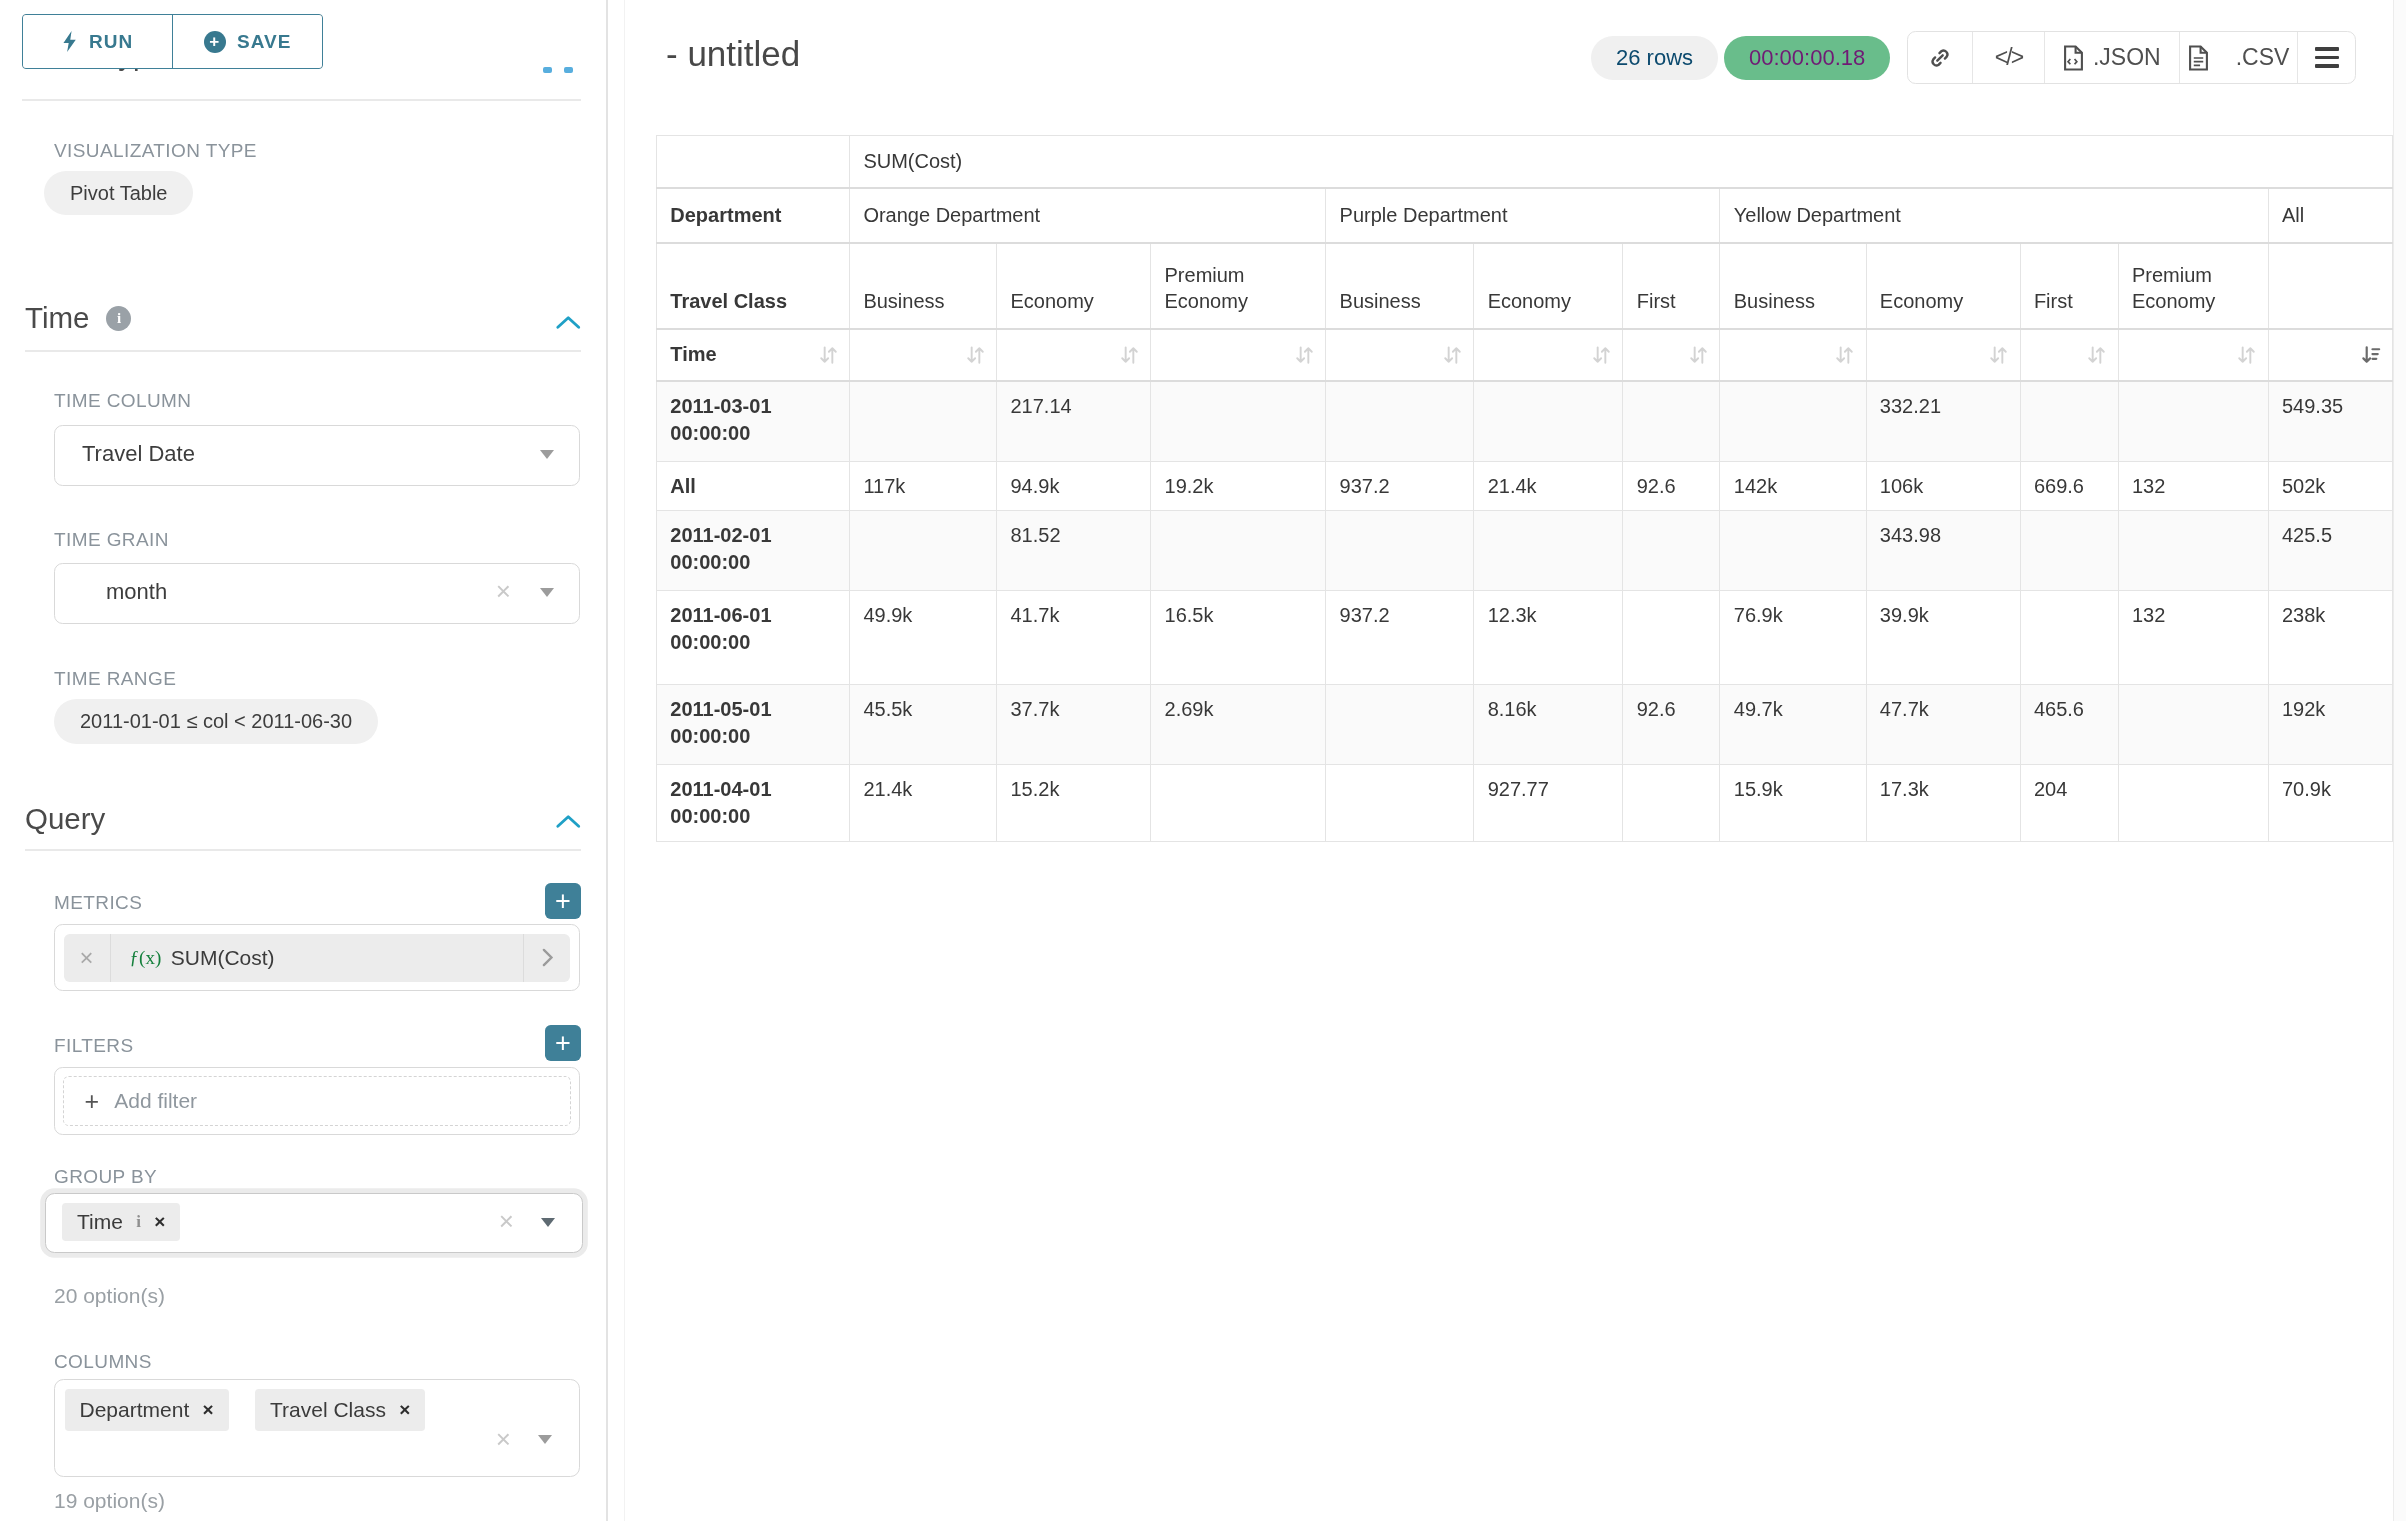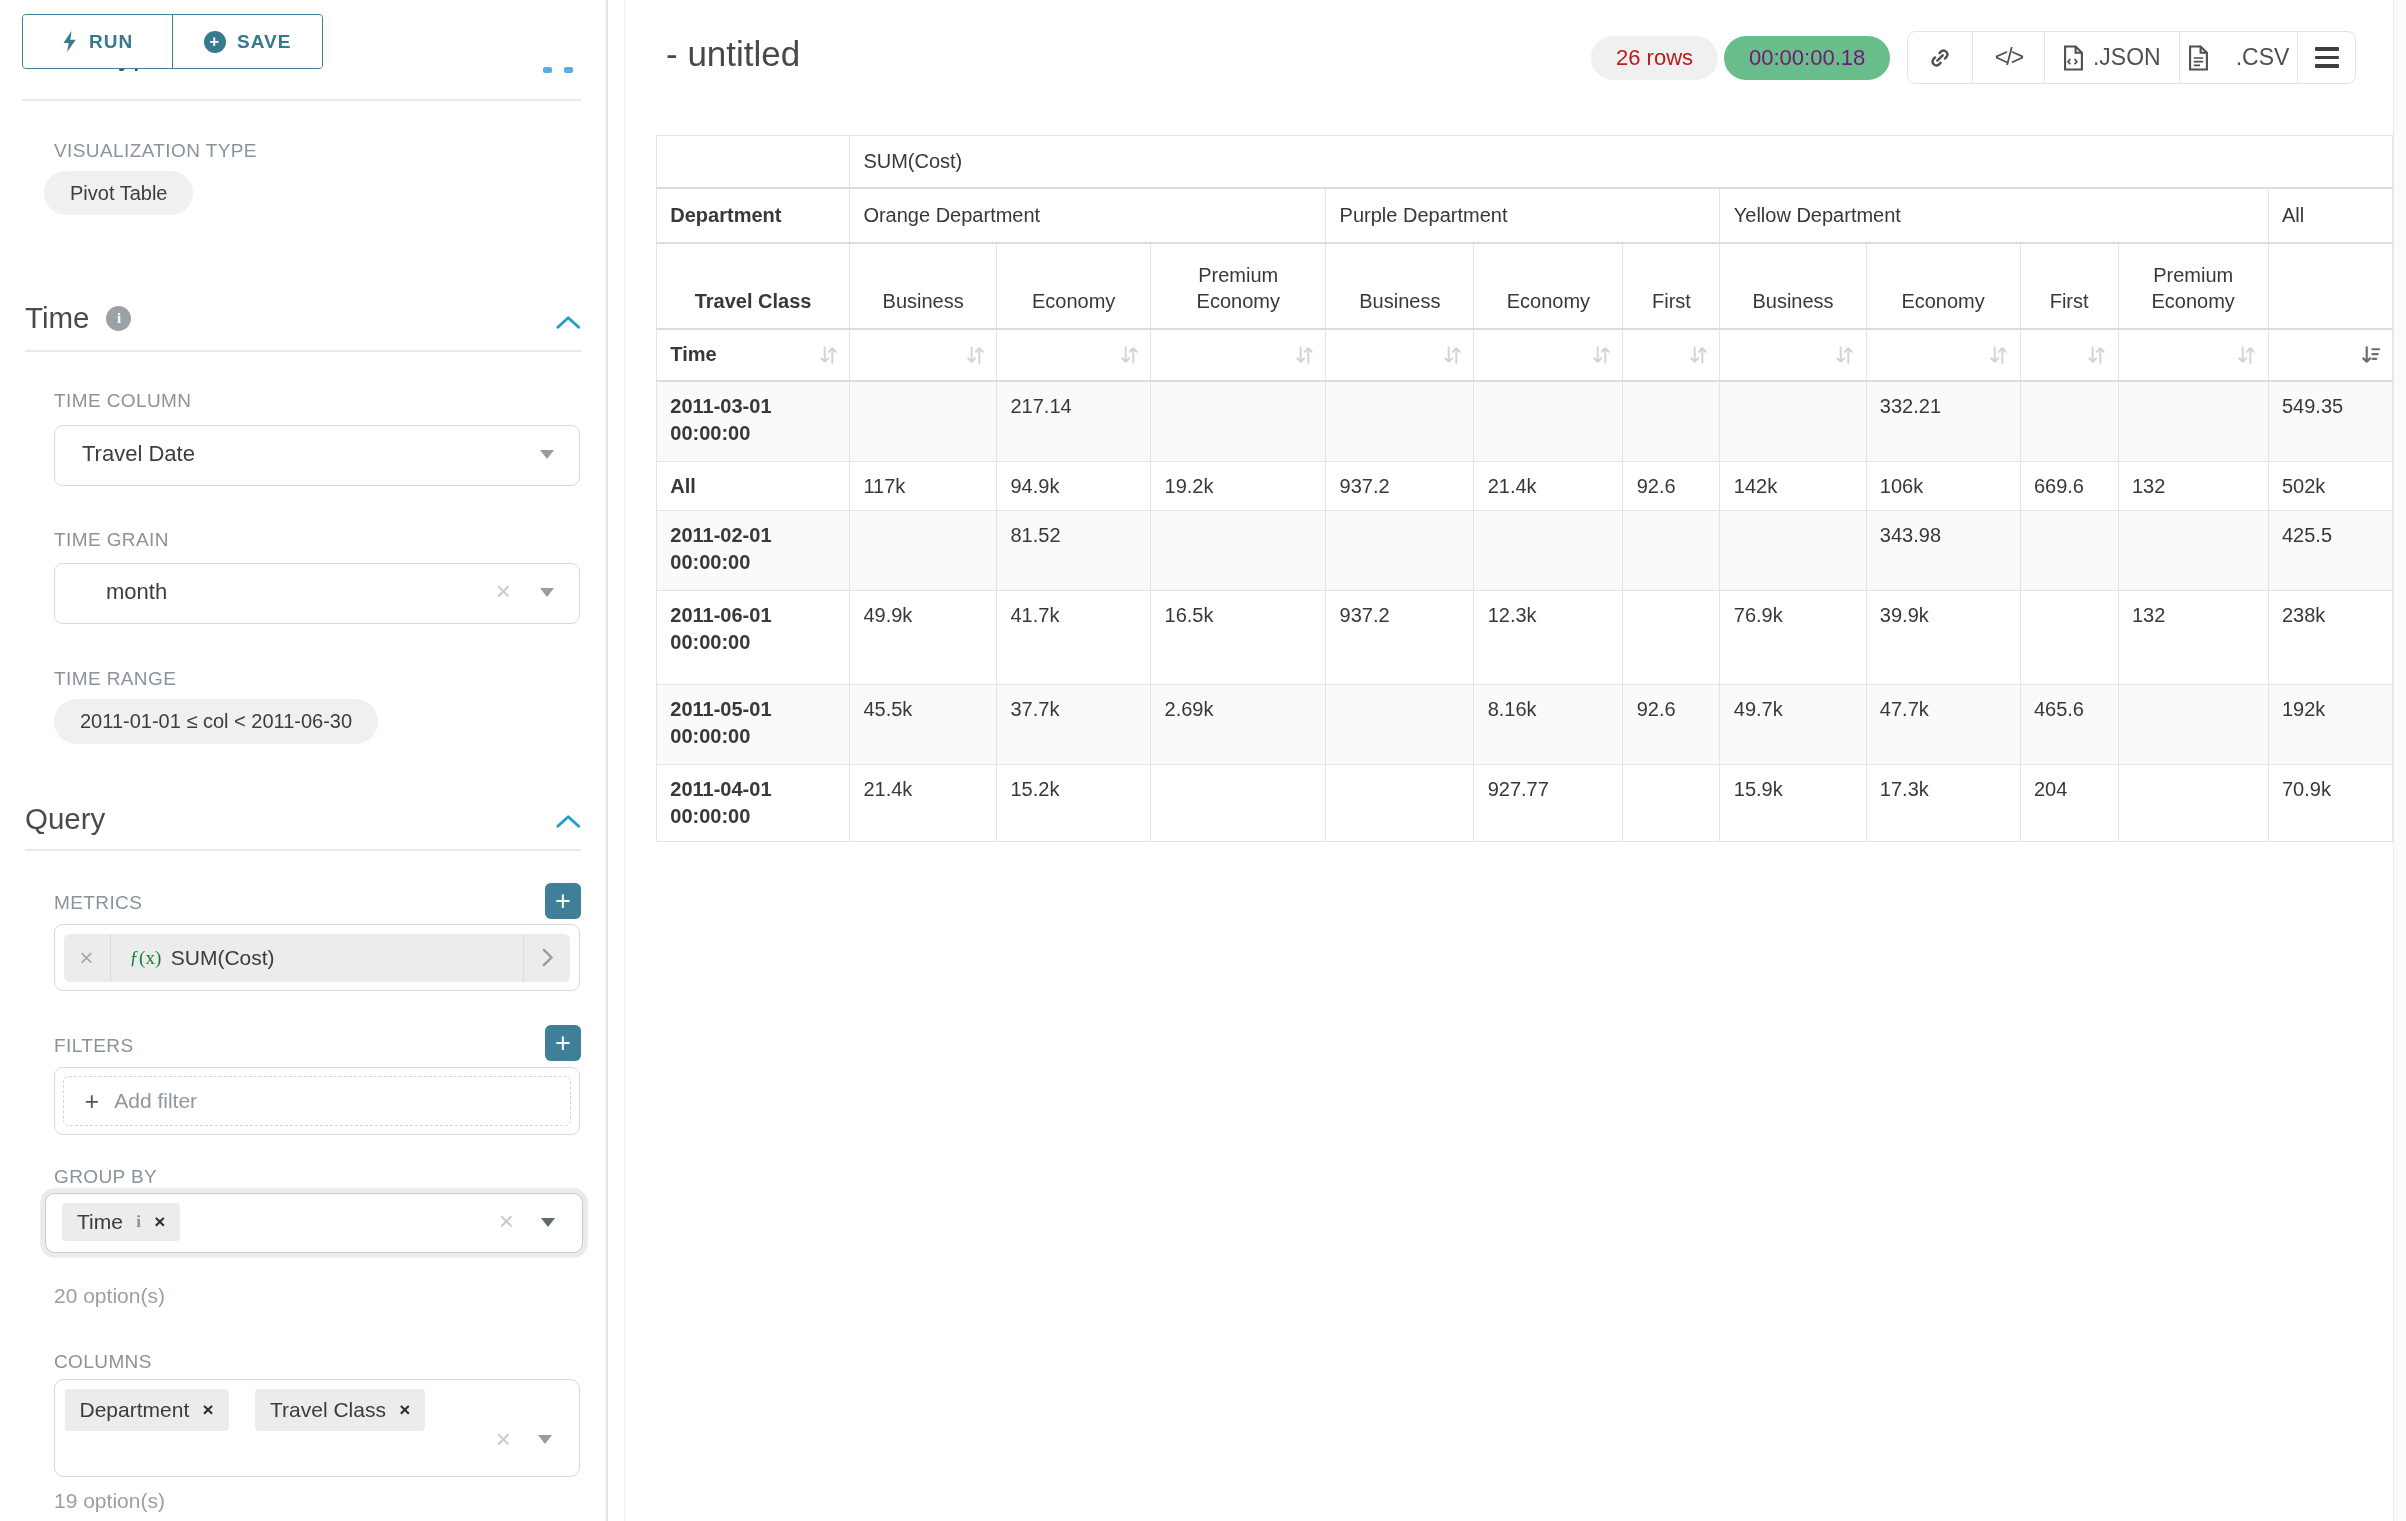--- a/index.html
+++ b/index.html
@@ -66,37 +66,37 @@
   .tag .tx{font-weight:700;font-size:19px;color:#2e2e2e;cursor:pointer;}
   .tag .ti{color:#8f8f8f;font-weight:700;font-size:17px;font-family:"Liberation Serif",serif;}
 
   .gb-field{border:1.9px solid #c9c9c9;border-radius:9.5px;background:#fff;box-shadow:0 0 0 4.8px #ebebeb;}
   .cols-field{border:1.9px solid #d9d9d9;border-radius:9.5px;background:#fff;}
 
   
   .title{font-size:35px;color:#484848;font-weight:400;}
   .badge{display:inline-flex;align-items:center;justify-content:center;border-radius:25px;height:44px;
     padding:0 25px;font-size:22px;}
-  .badge.gray{background:#f0f0f0;color:#b91c1c;}
+  .badge.gray{background:#f0f0f0;color:#0c4a6e;}
   .badge.green{background:#69bd8b;color:#701a75;}
   .btn-group{display:flex;align-items:stretch;height:53px;background:#fff;border:1.9px solid #e2e2e2;border-radius:8.6px;}
   .btn-seg{display:flex;align-items:center;justify-content:center;gap:8.6px;color:#4f4f4f;font-size:23px;cursor:pointer;}
   .btn-seg + .btn-seg{border-left:1px solid #e6e6e6;}
   .code-glyph{font-size:23px;color:#4f4f4f;letter-spacing:-1.9px;}
   .hamburger{display:flex;flex-direction:column;gap:4.8px;}
   .hamburger span{display:block;width:24px;height:3.8px;border-radius:1px;background:#3f3f3f;}
 
   .scroll-track{left:2393px;top:0;width:13.3px;height:1522px;background:#fbfbfb;border-left:1px solid #ececec;}
 
   
   #pivot{border-collapse:collapse;table-layout:fixed;background:#fff;}
   #pivot th,#pivot td{border:1px solid #e4e4e4;padding:0 13.3px;font-size:20px;text-align:left;
     box-sizing:border-box;overflow:hidden;position:relative;color:#383838;}
   #pivot thead th{font-weight:500;border-bottom:2.9px solid #dcdcdc;vertical-align:middle;}
-  #pivot thead tr.classes-row th{vertical-align:bottom;padding-bottom:13.3px;line-height:1.3;text-align:center;}
+  #pivot thead tr.classes-row th{vertical-align:bottom;padding-bottom:13.3px;line-height:1.3;}
   #pivot th.first-col{font-weight:700;}
   #pivot tbody th,#pivot tbody td{vertical-align:top;padding-top:11.4px;font-weight:400;line-height:1.35;}
   #pivot tbody th{font-weight:700;}
   #pivot tbody tr.odd{background:#fafafa;}
   #pivot{border:1.9px solid #dadada;}
   .sort-wrap{position:absolute;right:9.5px;top:50%;transform:translateY(-50%);display:inline-flex;cursor:pointer;}
 </style>
 </head>
 <body>
 

